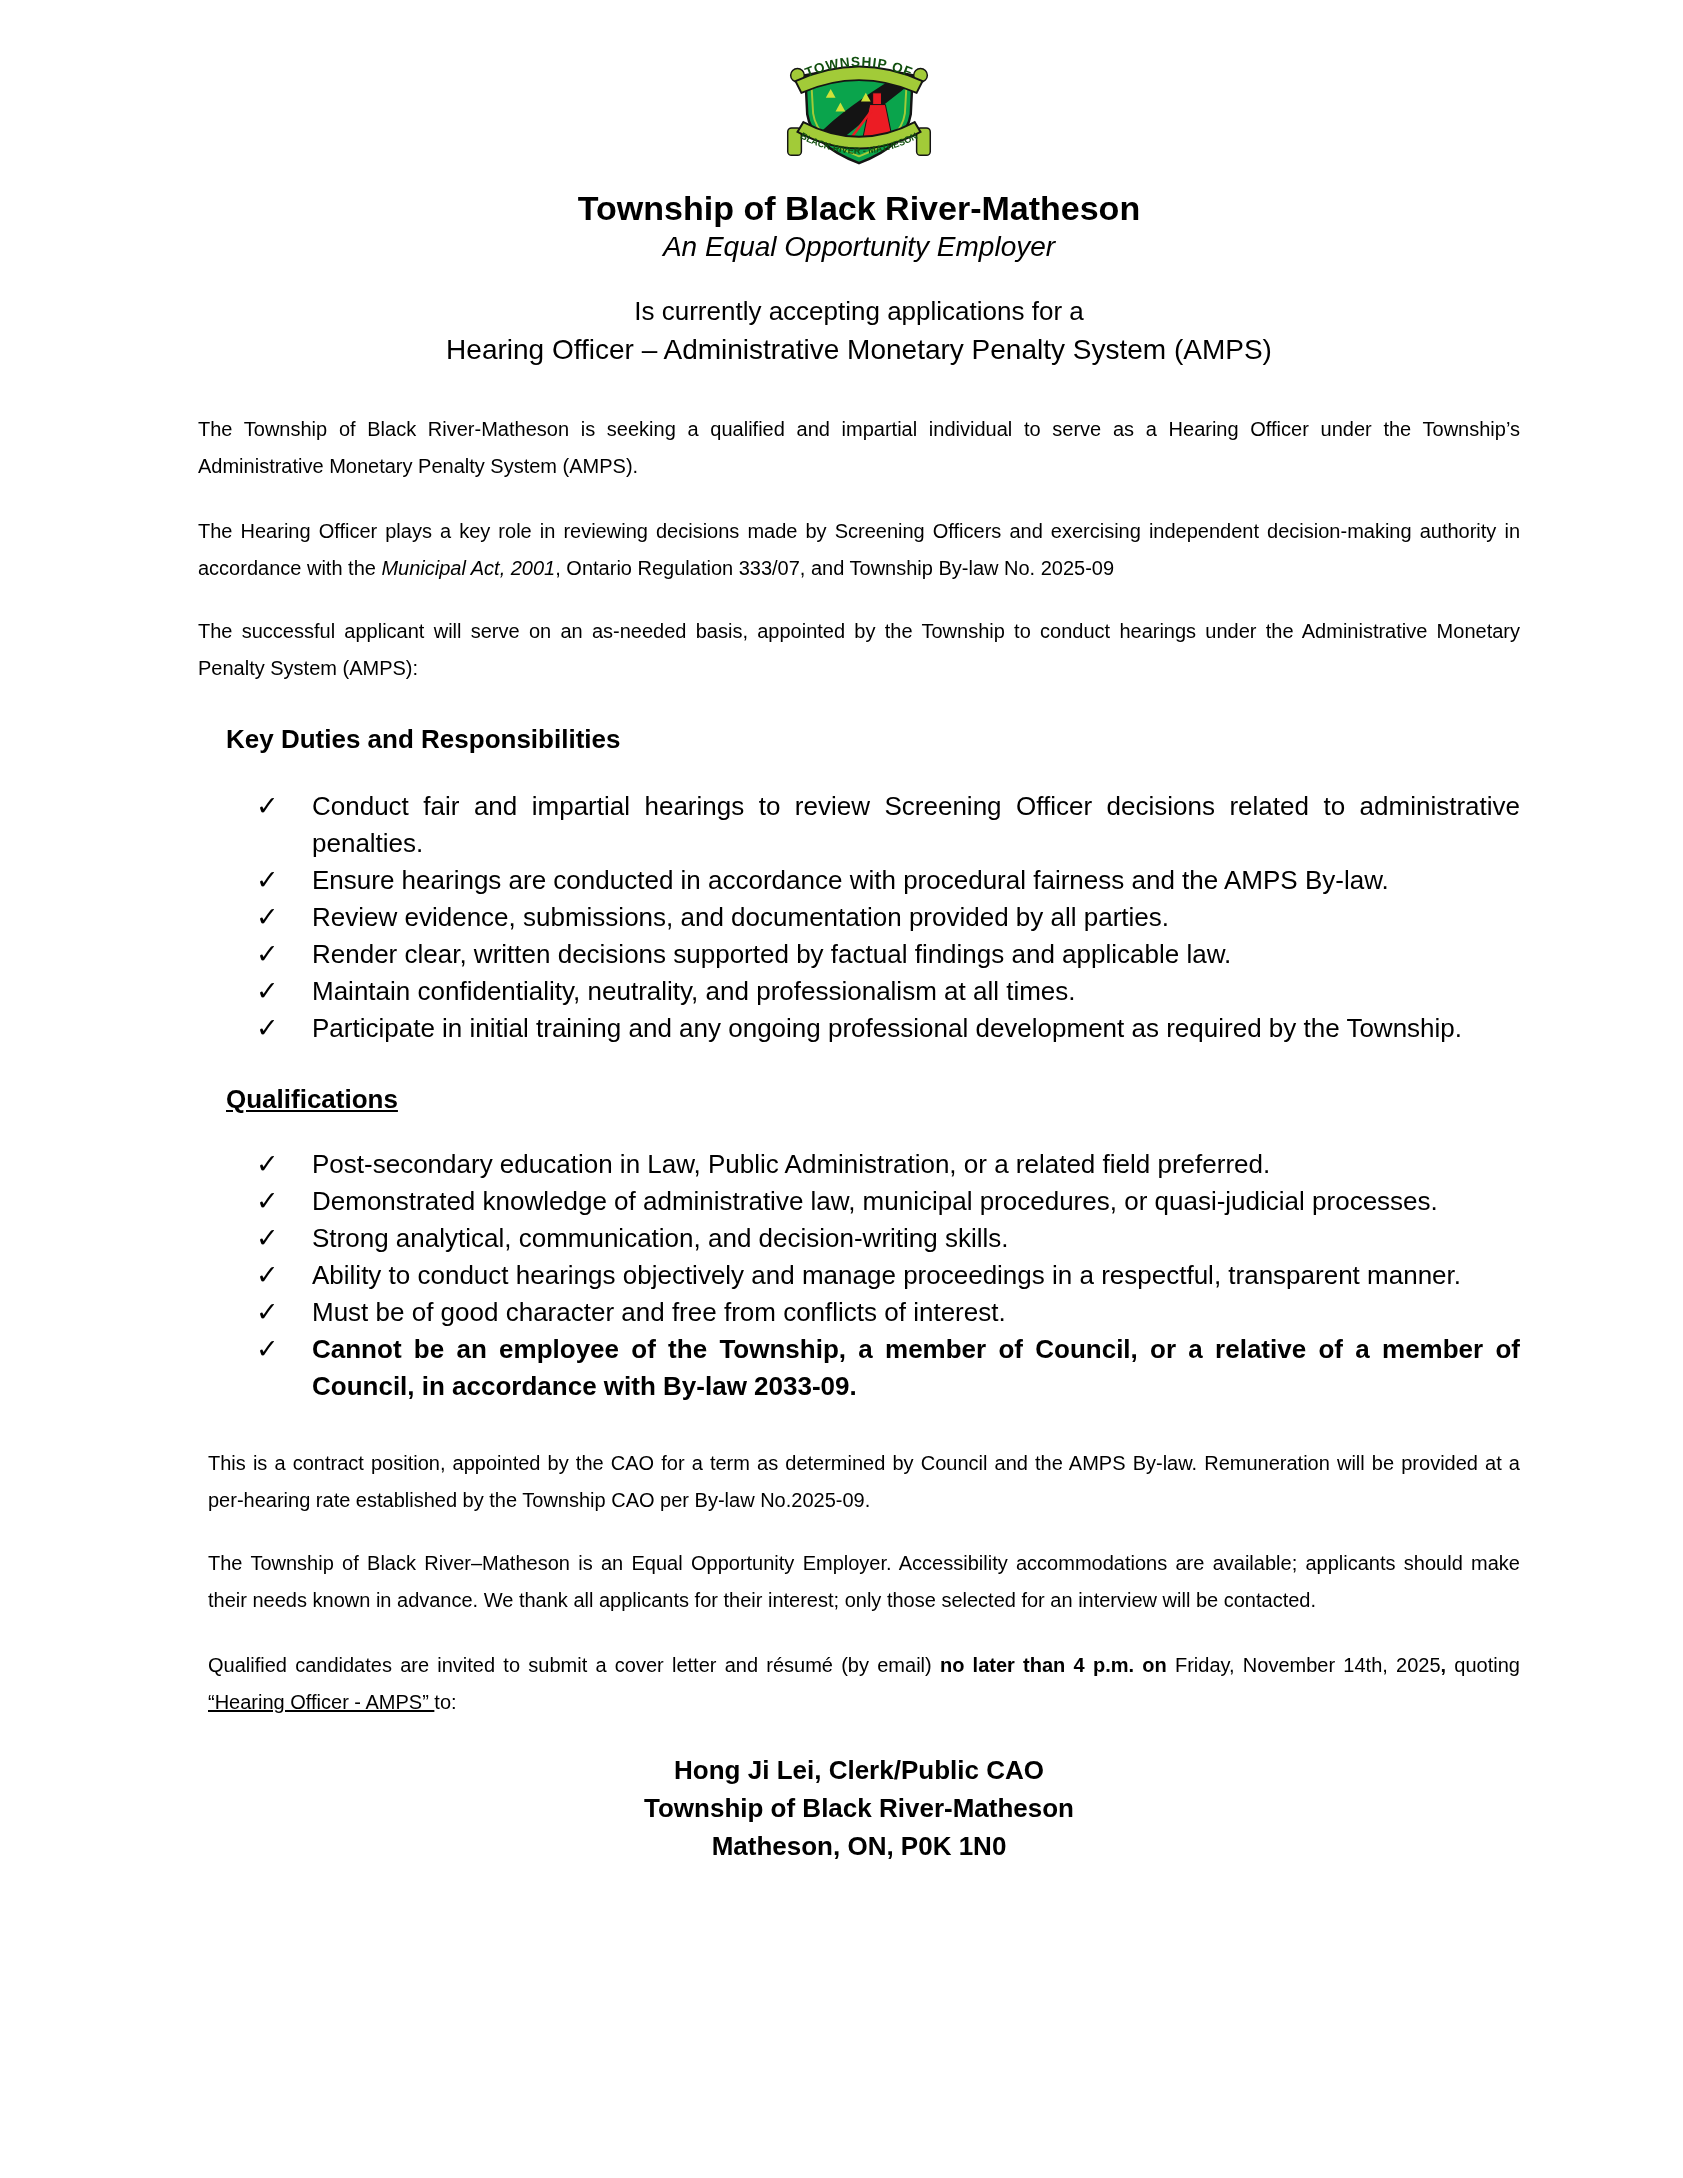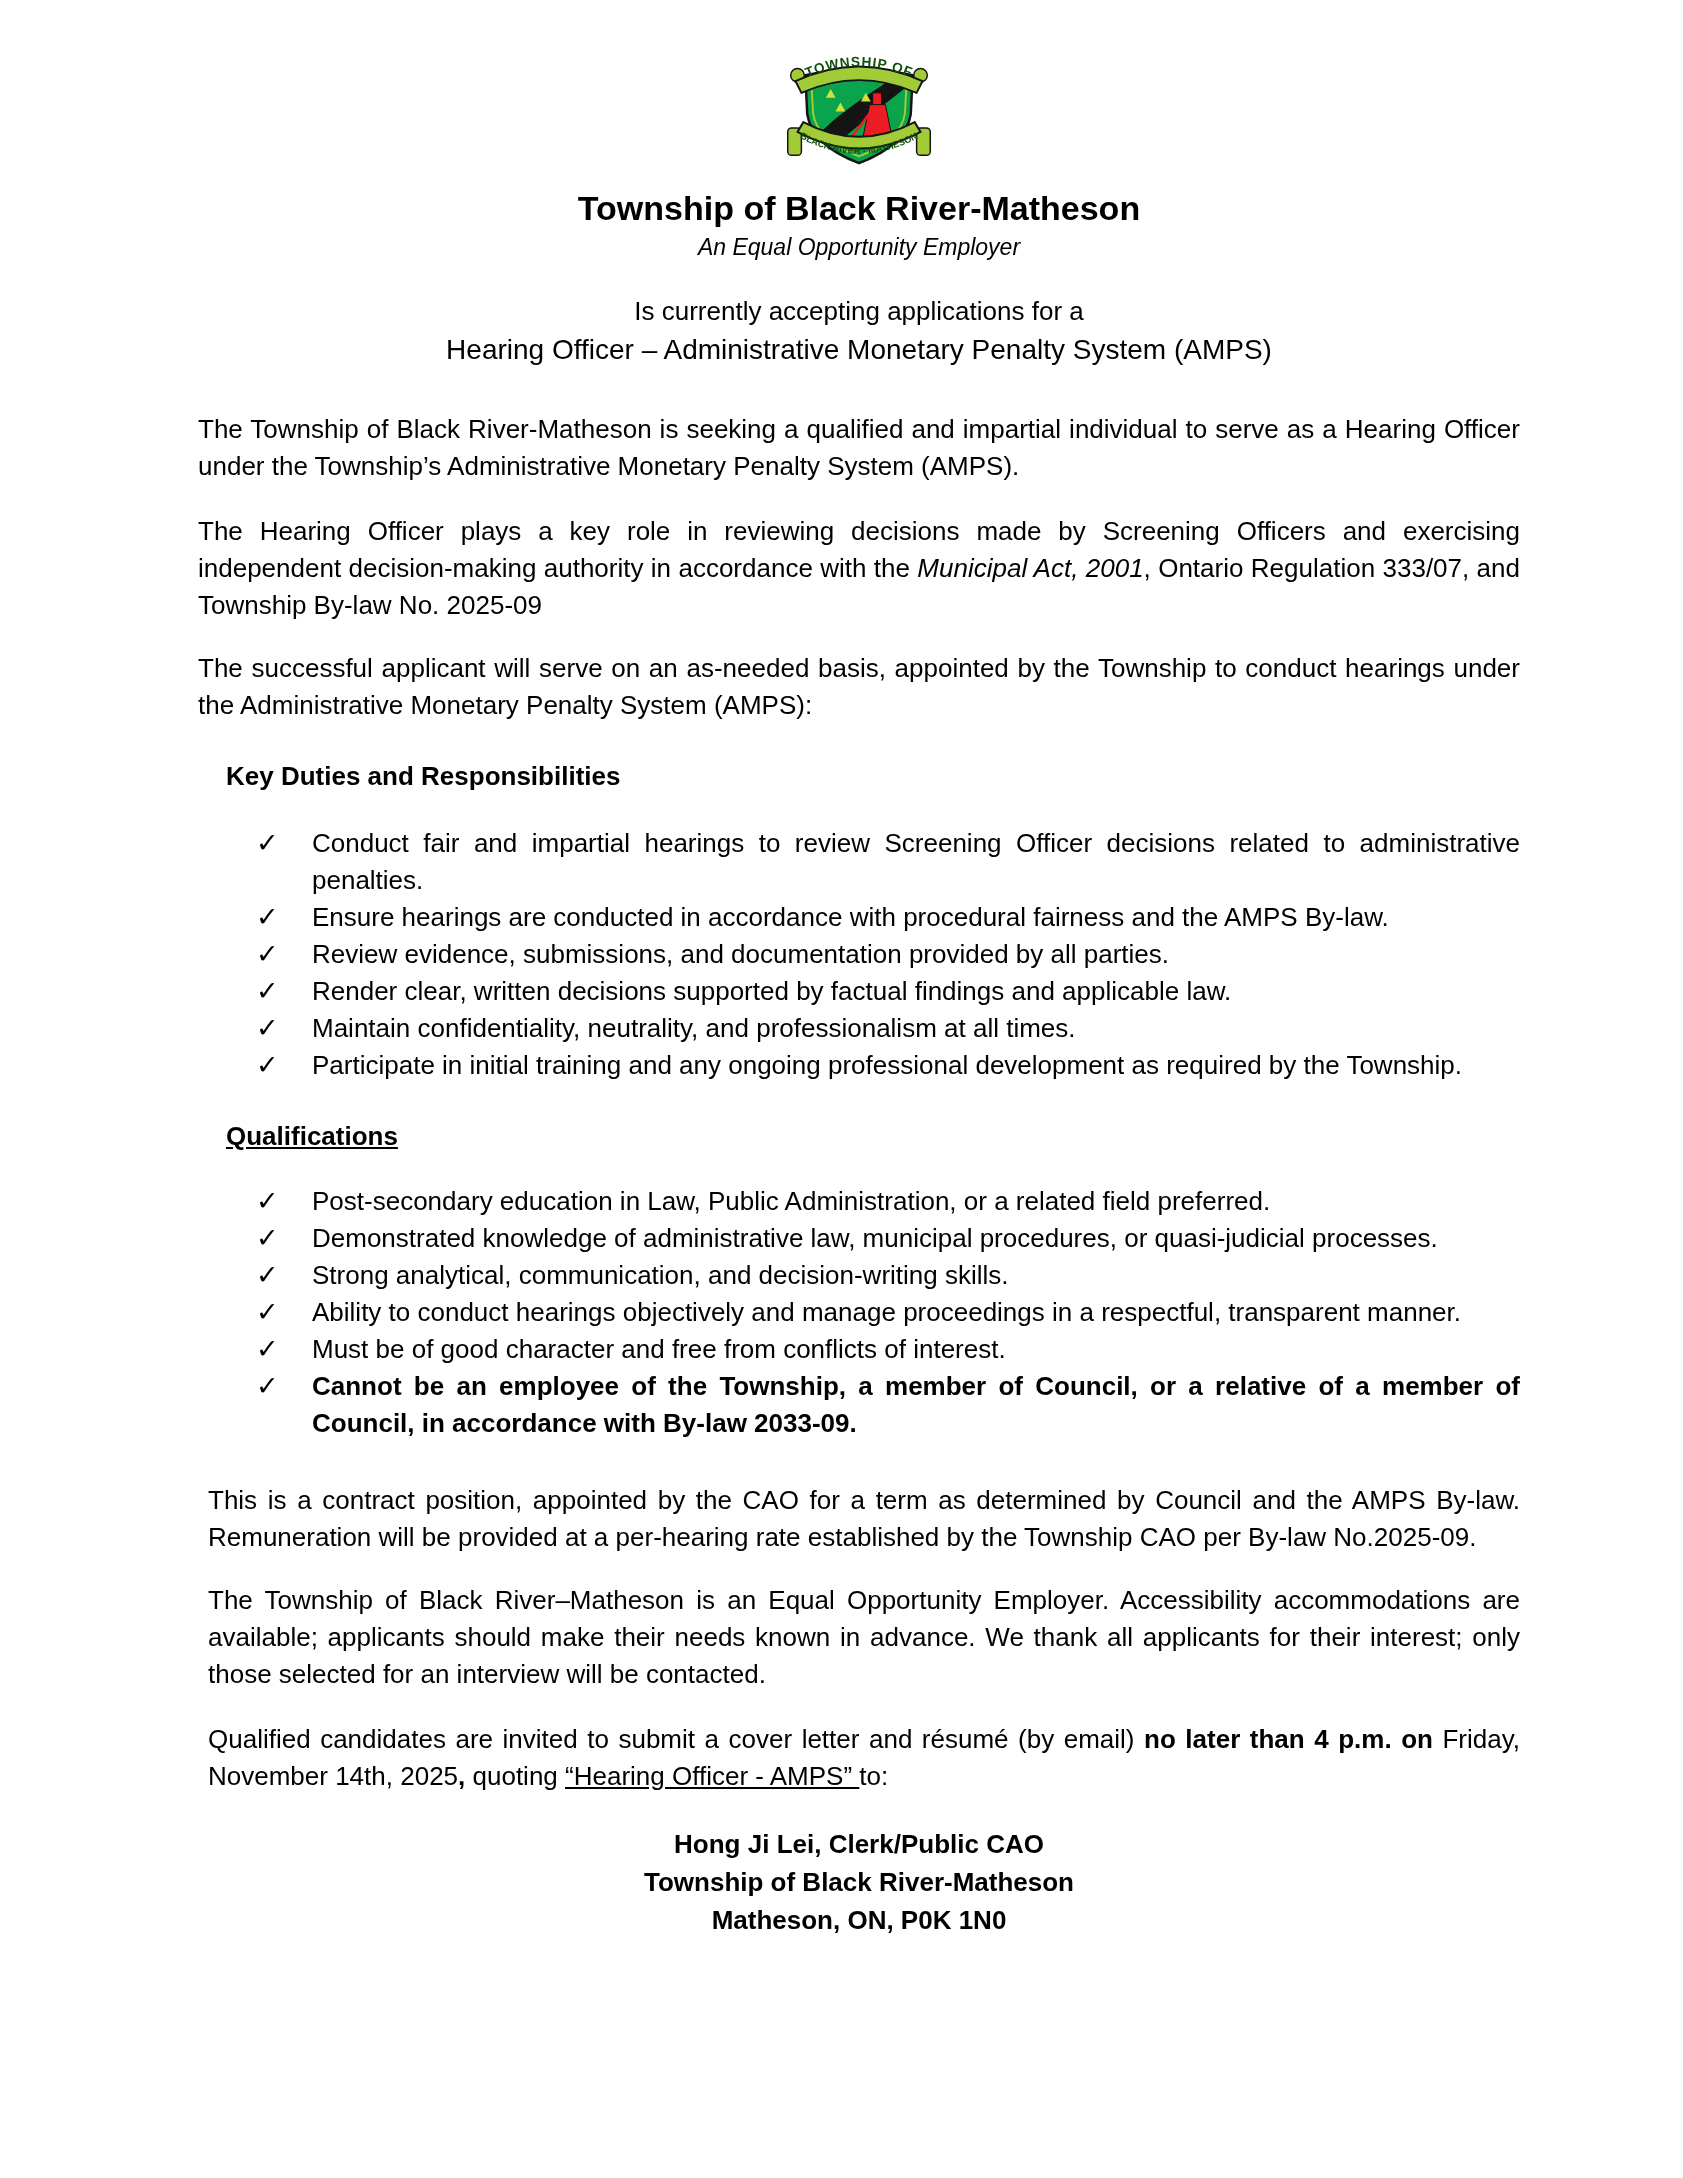--- a/index.html
+++ b/index.html
@@ -13,26 +13,26 @@
     overflow: hidden;
   }
   .content { padding: 38px 163px 0 198px; }
 
   .center { text-align: center; }
 
   .logo-wrap { text-align: center; margin: 0 0 8px 0; }
   .logo-wrap svg { display: inline-block; }
 
   .org-name   { font-size: 34px; font-weight: bold; line-height: 42px; margin: 2px 0 0 0; }
-  .tagline    { font-size: 23px; font-style: italic; line-height: 36px; margin: 0; }
+  .tagline    { font-size: 28px; font-style: italic; line-height: 36px; margin: 0; }
   .intro-line { font-size: 26px; line-height: 36px; margin: 28px 0 0 0; }
   .position-title { font-size: 28px; font-weight: normal; line-height: 42px; margin: 0; }
 
   .para {
-    font-size: 26px;
+    font-size: 20px;
     line-height: 37px;
     text-align: justify;
     margin: 28px 0 0 0;
   }
   .para.first { margin-top: 40px; }
   .para.tight { margin-top: 26px; }
 
   .indent { margin-left: 10px; }
 
   .section-heading {

